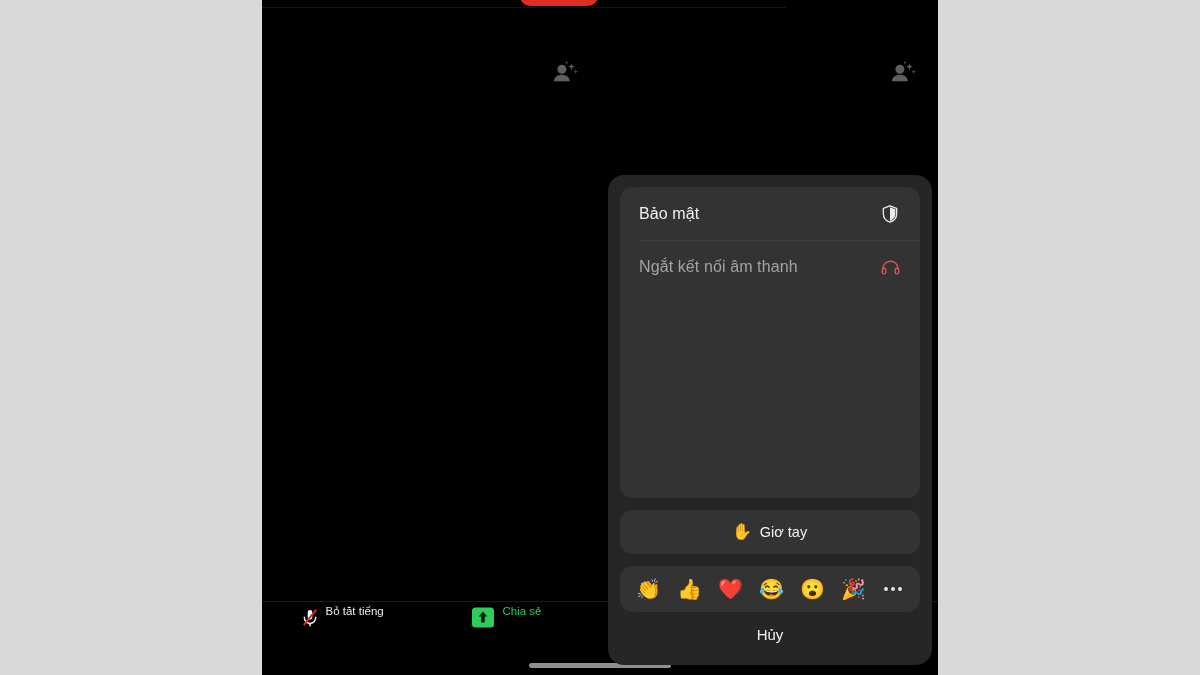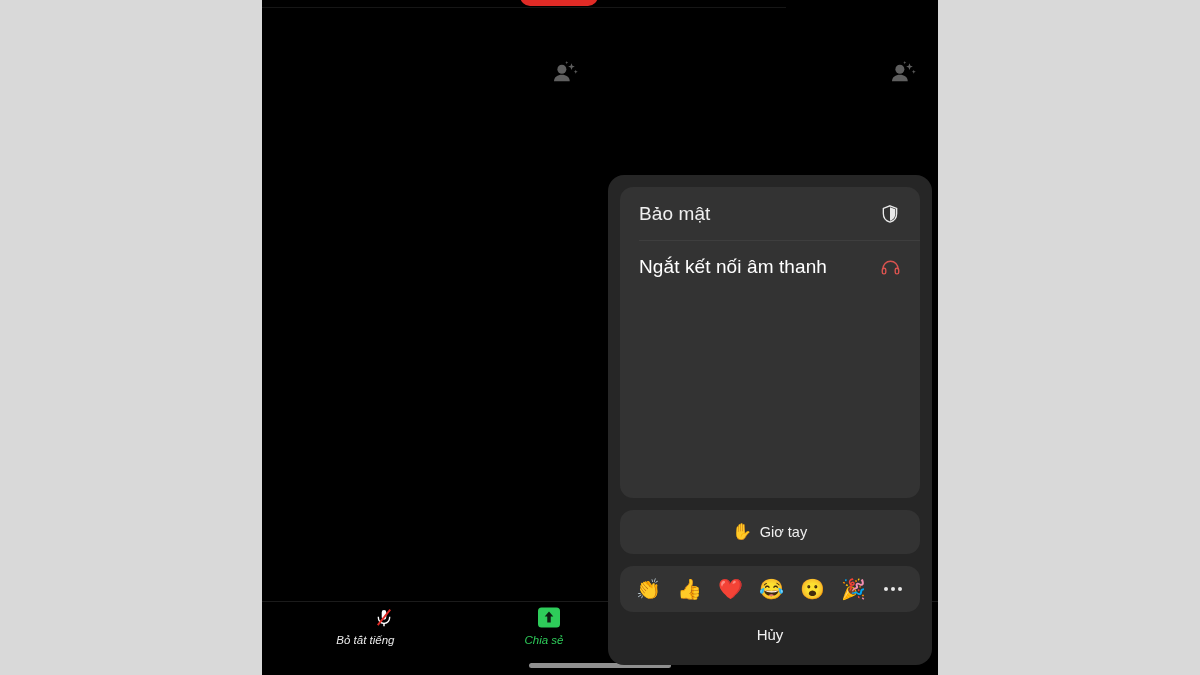--- a/index.html
+++ b/index.html
@@ -67,25 +67,24 @@
     display: flex;
     align-items: flex-start;
     justify-content: space-around;
     padding-top: 4px;
     background: #000;
     border-top: 1px solid #1b1b1b;
   }
   .tb-item {
     width: 96px;
     display: flex;
-    flex-direction: column;
-    align-items: flex-end;
+    flex-direction: row;
+    align-items: flex-start;
     gap: 5px;
     position: relative;
-    font-style: italic;
   }
   .tb-icon {
     height: 24px;
     display: flex; align-items: center; justify-content: center;
     position: relative;
   }
   .tb-label {
     font-size: 11.5px;
     color: #e8e8e8;
     line-height: 1;
@@ -146,25 +145,25 @@
     position: relative;
   }
   .menu-row + .menu-row::before {
     content: "";
     position: absolute;
     left: 19px; right: 0; top: 0;
     height: 1px;
     background: #3e3e3e;
   }
   .menu-label {
-    font-size: 19px;
+    font-size: 16px;
     color: #f0f0f0;
     letter-spacing: .1px;
   }
-  .menu-row.danger .menu-label { color: #ffffff; }
+  .menu-row.danger .menu-label { color: #a3a3a3; }
   .menu-icon {
     width: 22px; height: 22px;
     display: flex; align-items: center; justify-content: center;
     color: #eaeaea;
   }
   .menu-row.danger .menu-icon { color: #d9534f; }
 
   
   #raise-hand {
     margin-top: 12px;

